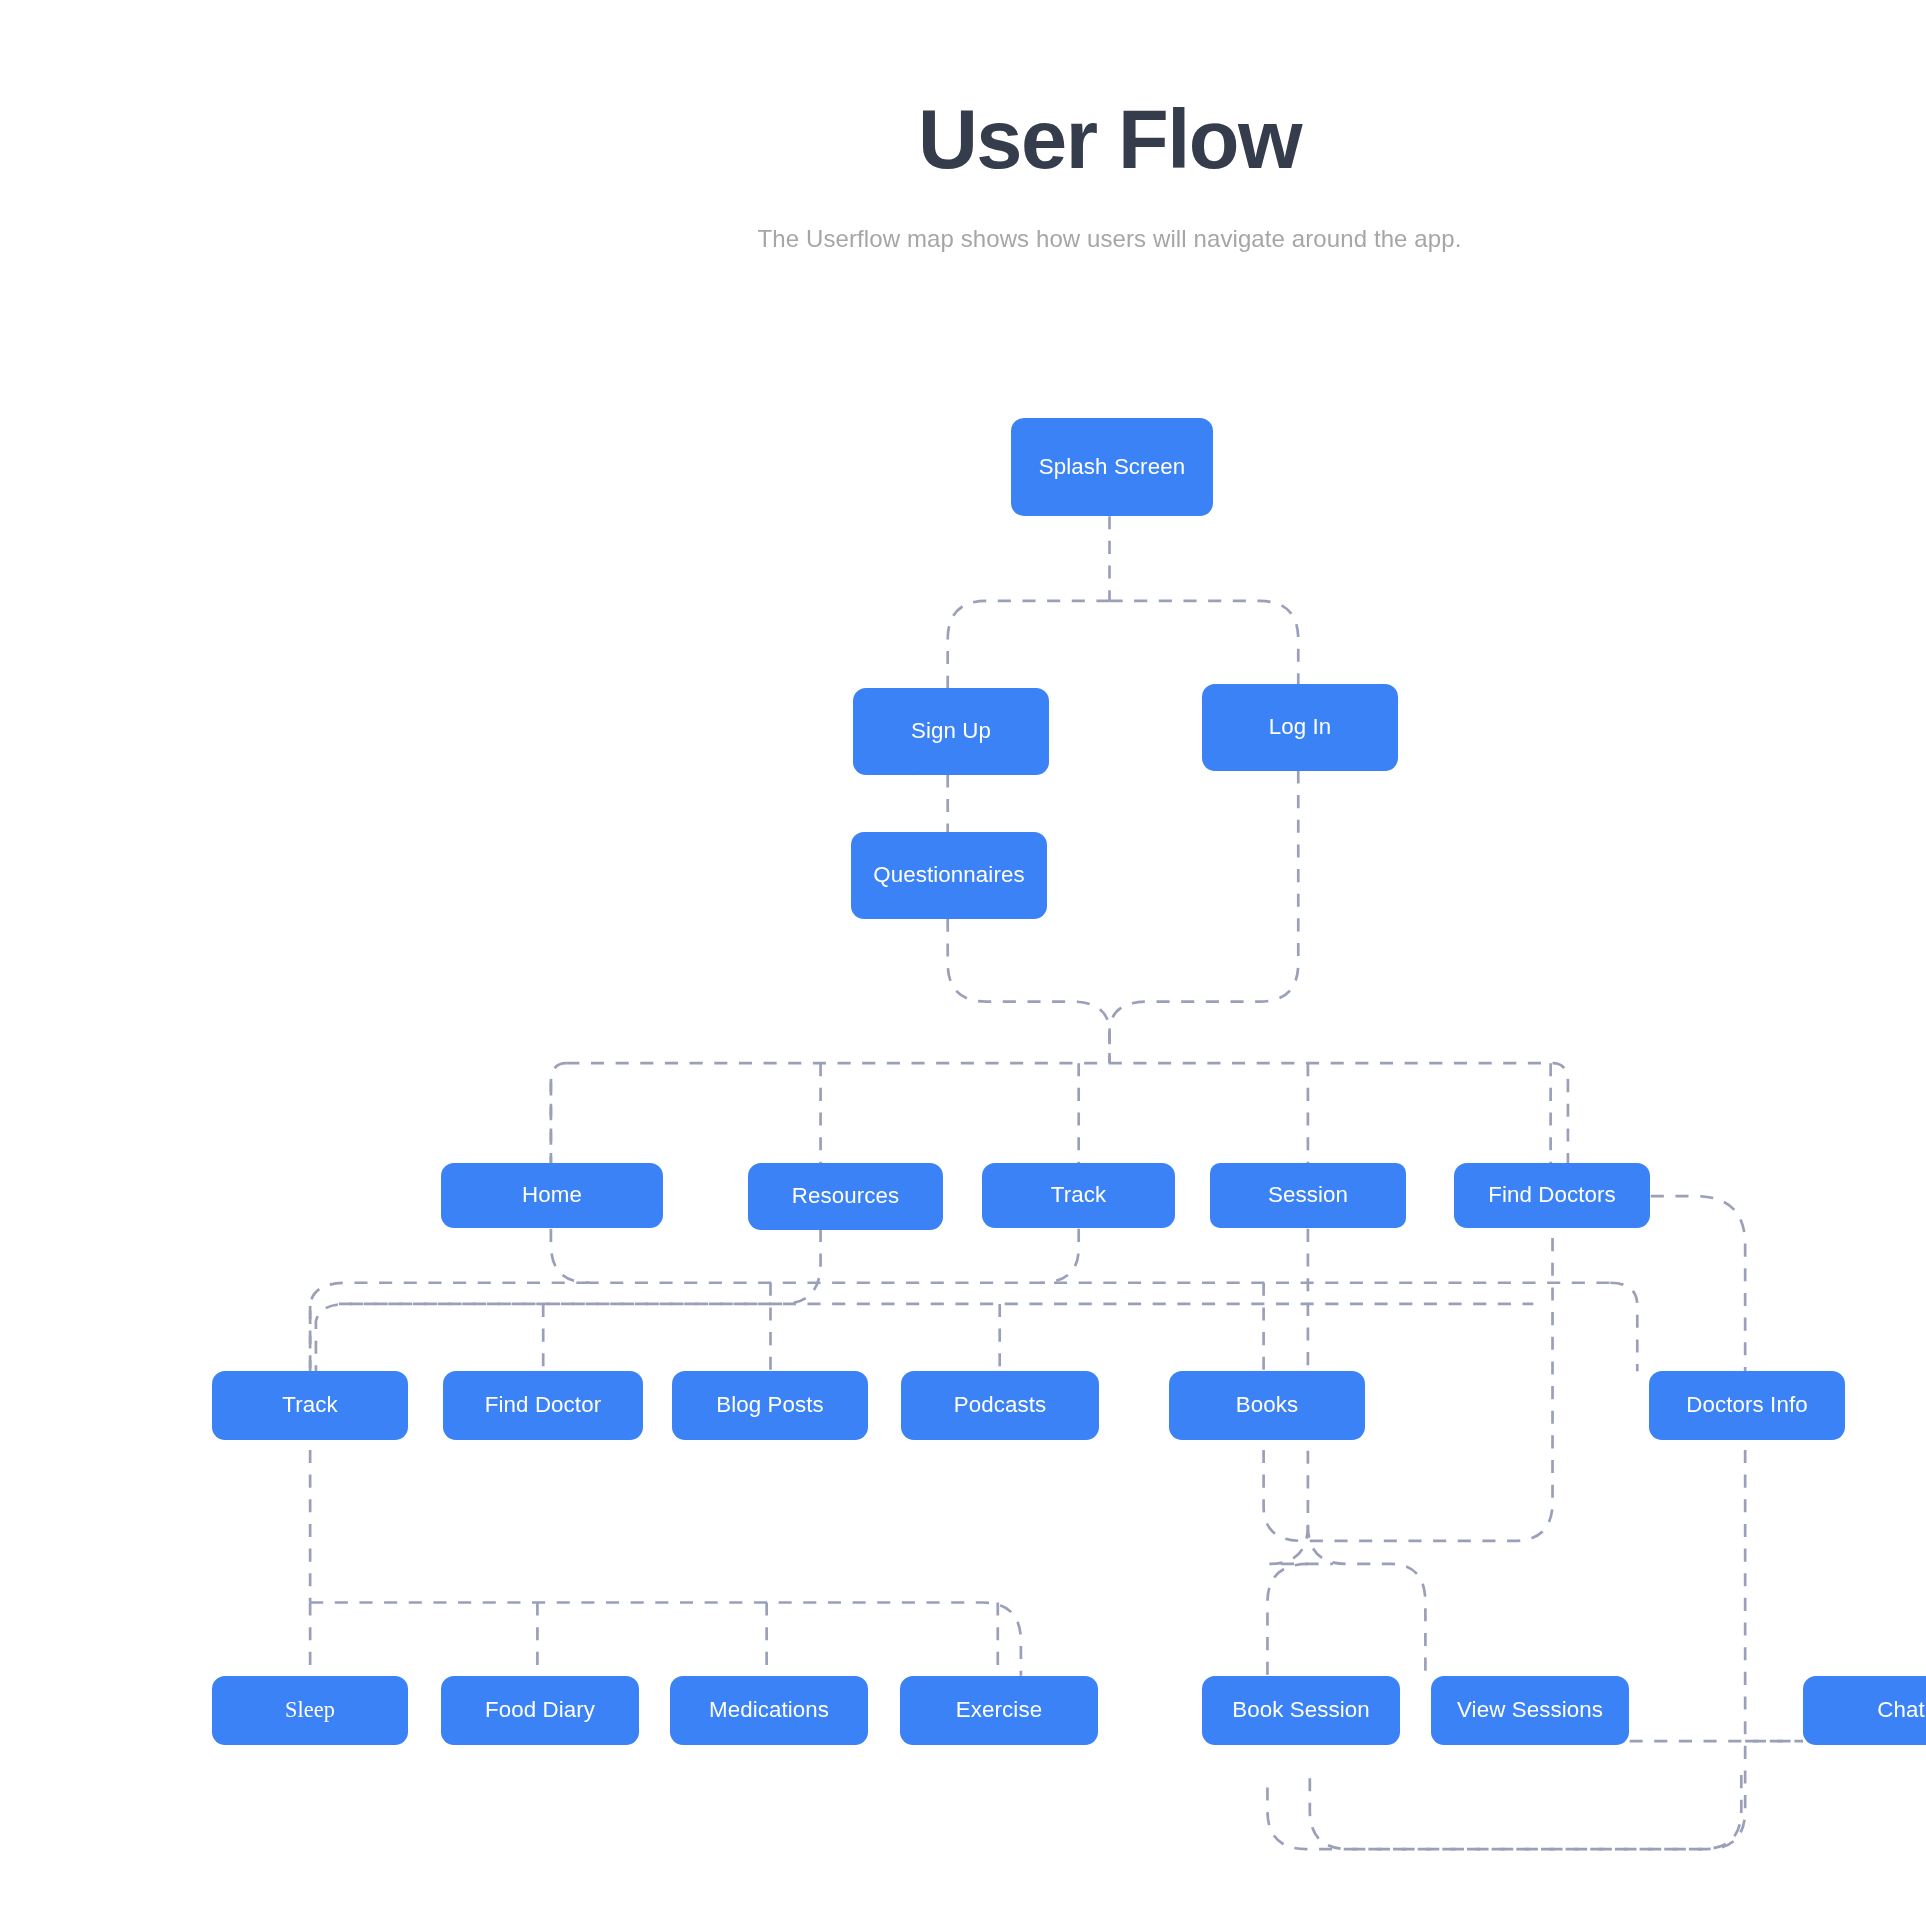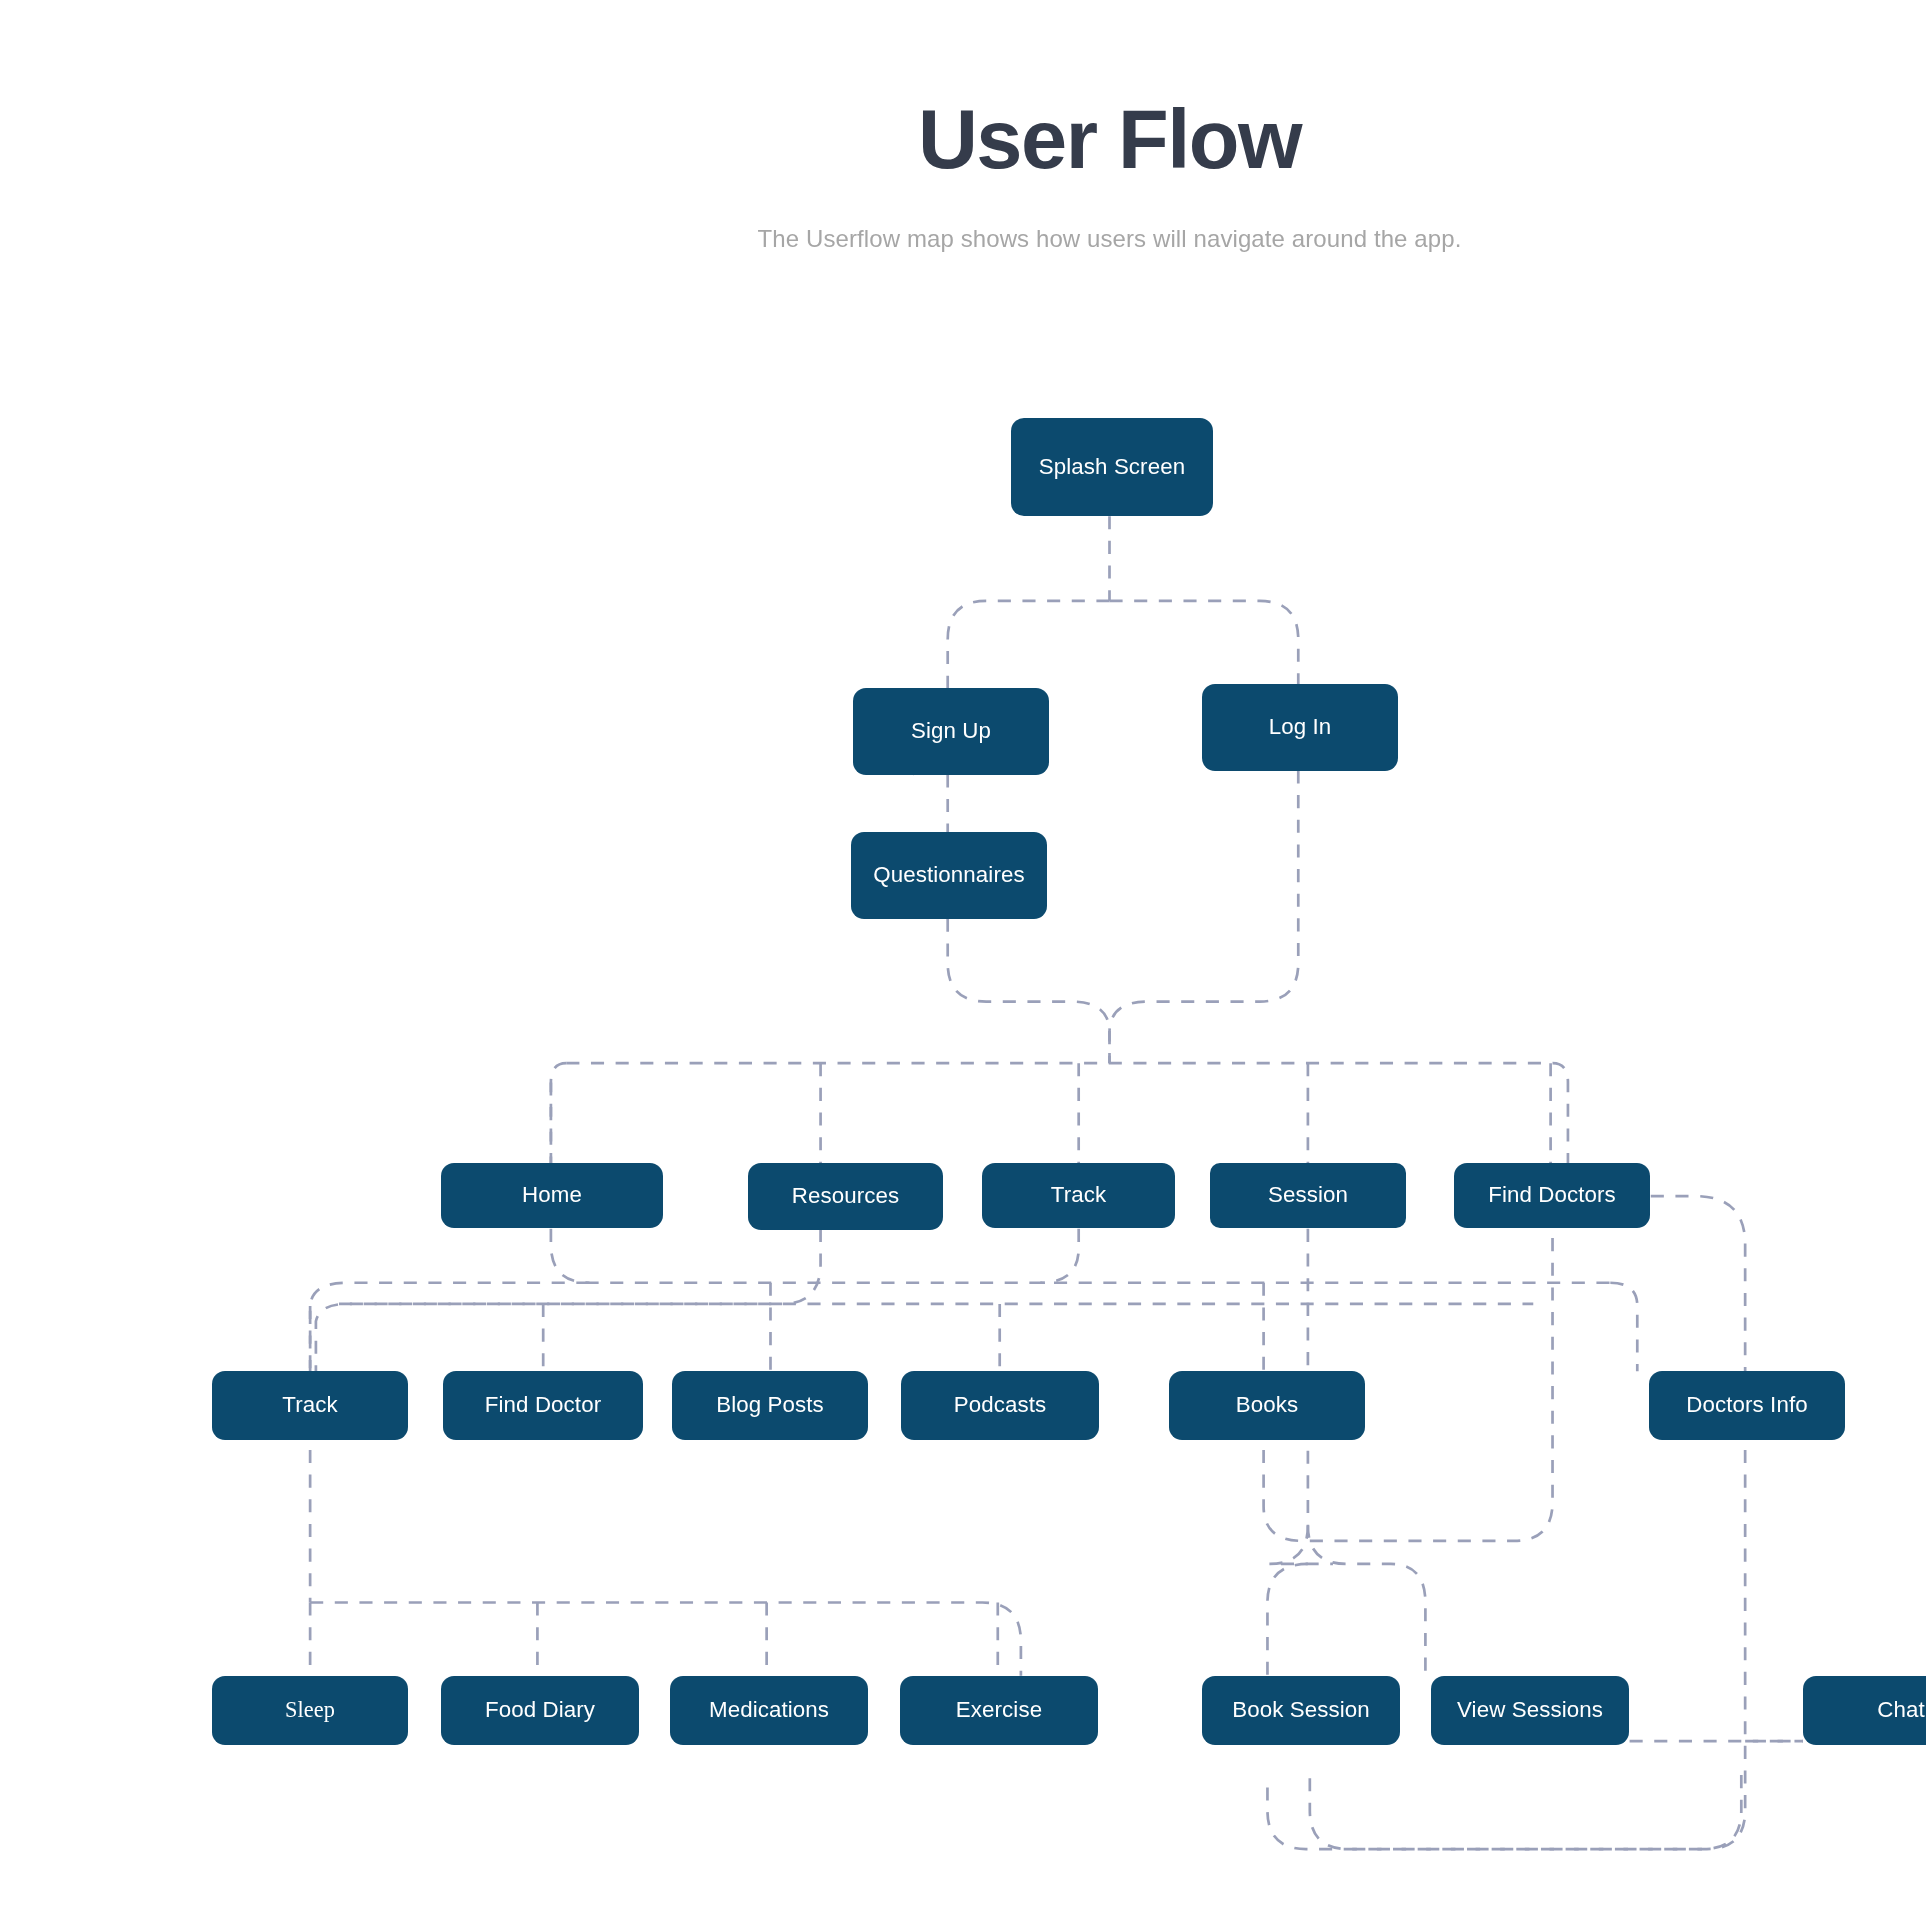--- a/index.html
+++ b/index.html
@@ -61,21 +61,21 @@
     fill: none;
     stroke: #9aa0b9;
     stroke-width: 7;
     stroke-dasharray: 34 30;
     stroke-linecap: butt;
   }
 
   .node {
     position: absolute;
     box-sizing: border-box;
-    background: #0c4a6e;
+    background: #3b82f6;
     border-radius: 13px;
     display: flex;
     align-items: center;
     justify-content: center;
     text-align: center;
     color: #ffffff;
     font-size: 22.3px;
     font-weight: 400;
     letter-spacing: 0.1px;
     font-family: "Liberation Sans", sans-serif;

